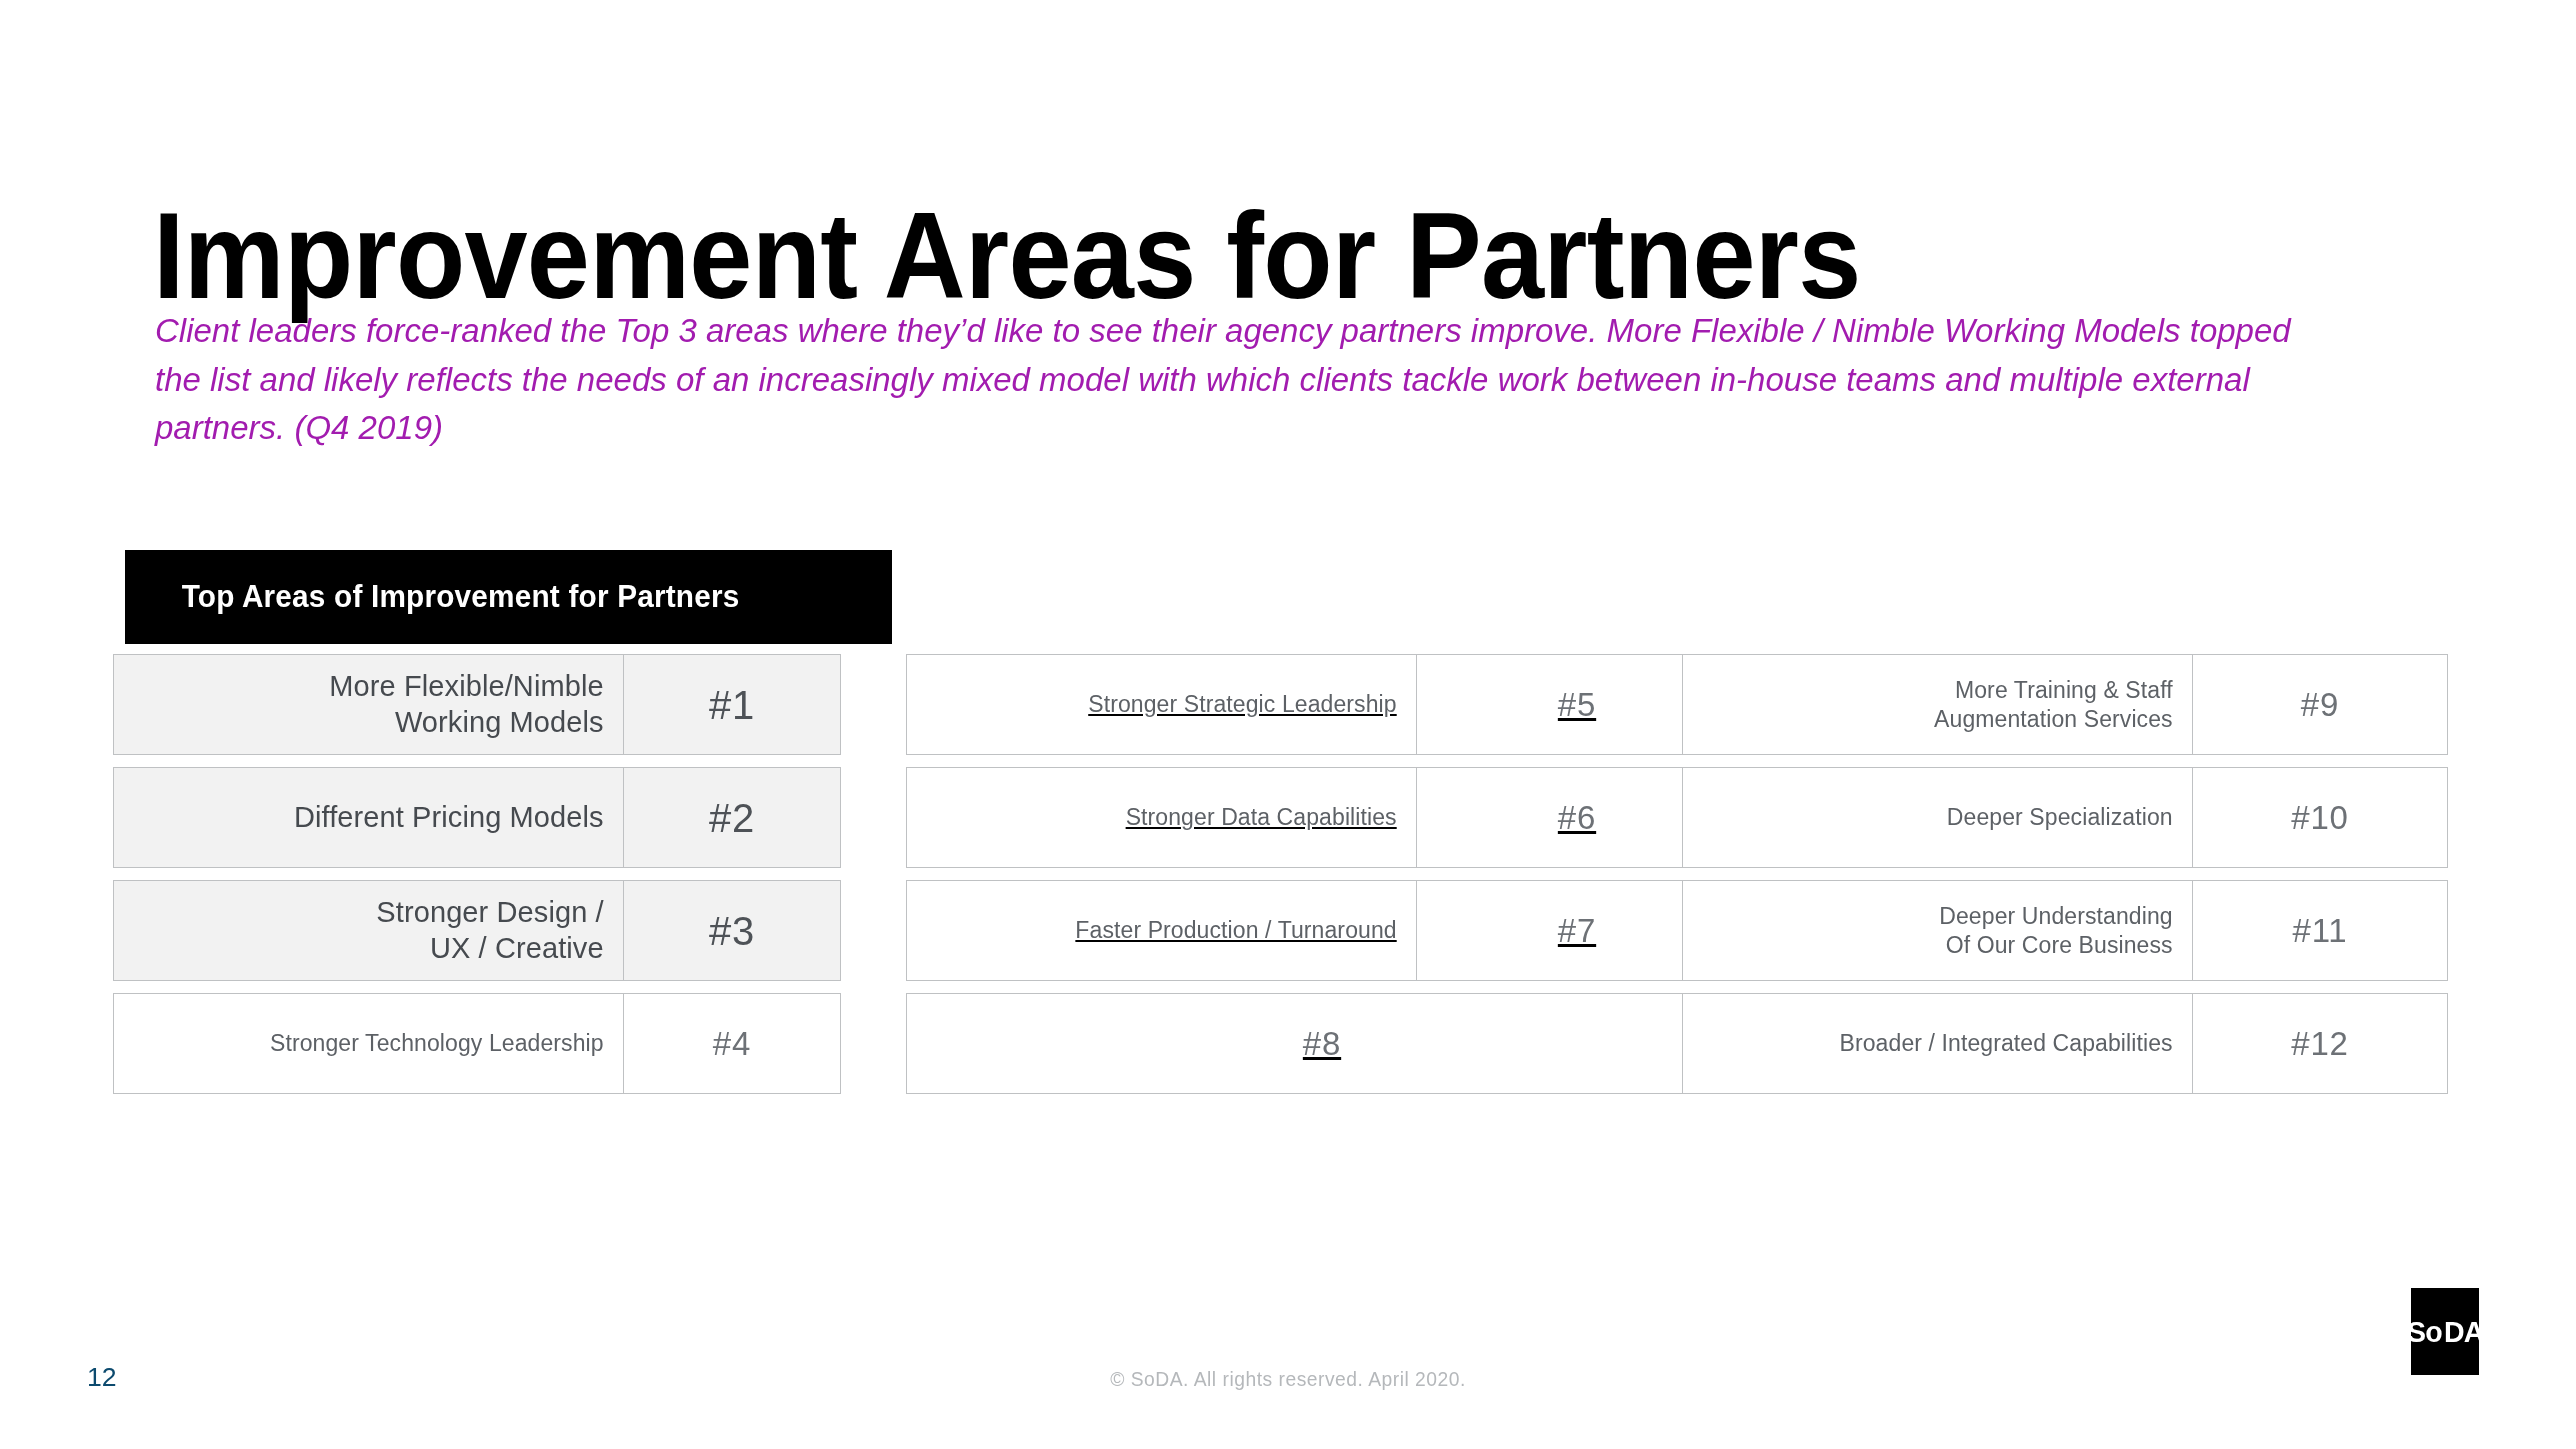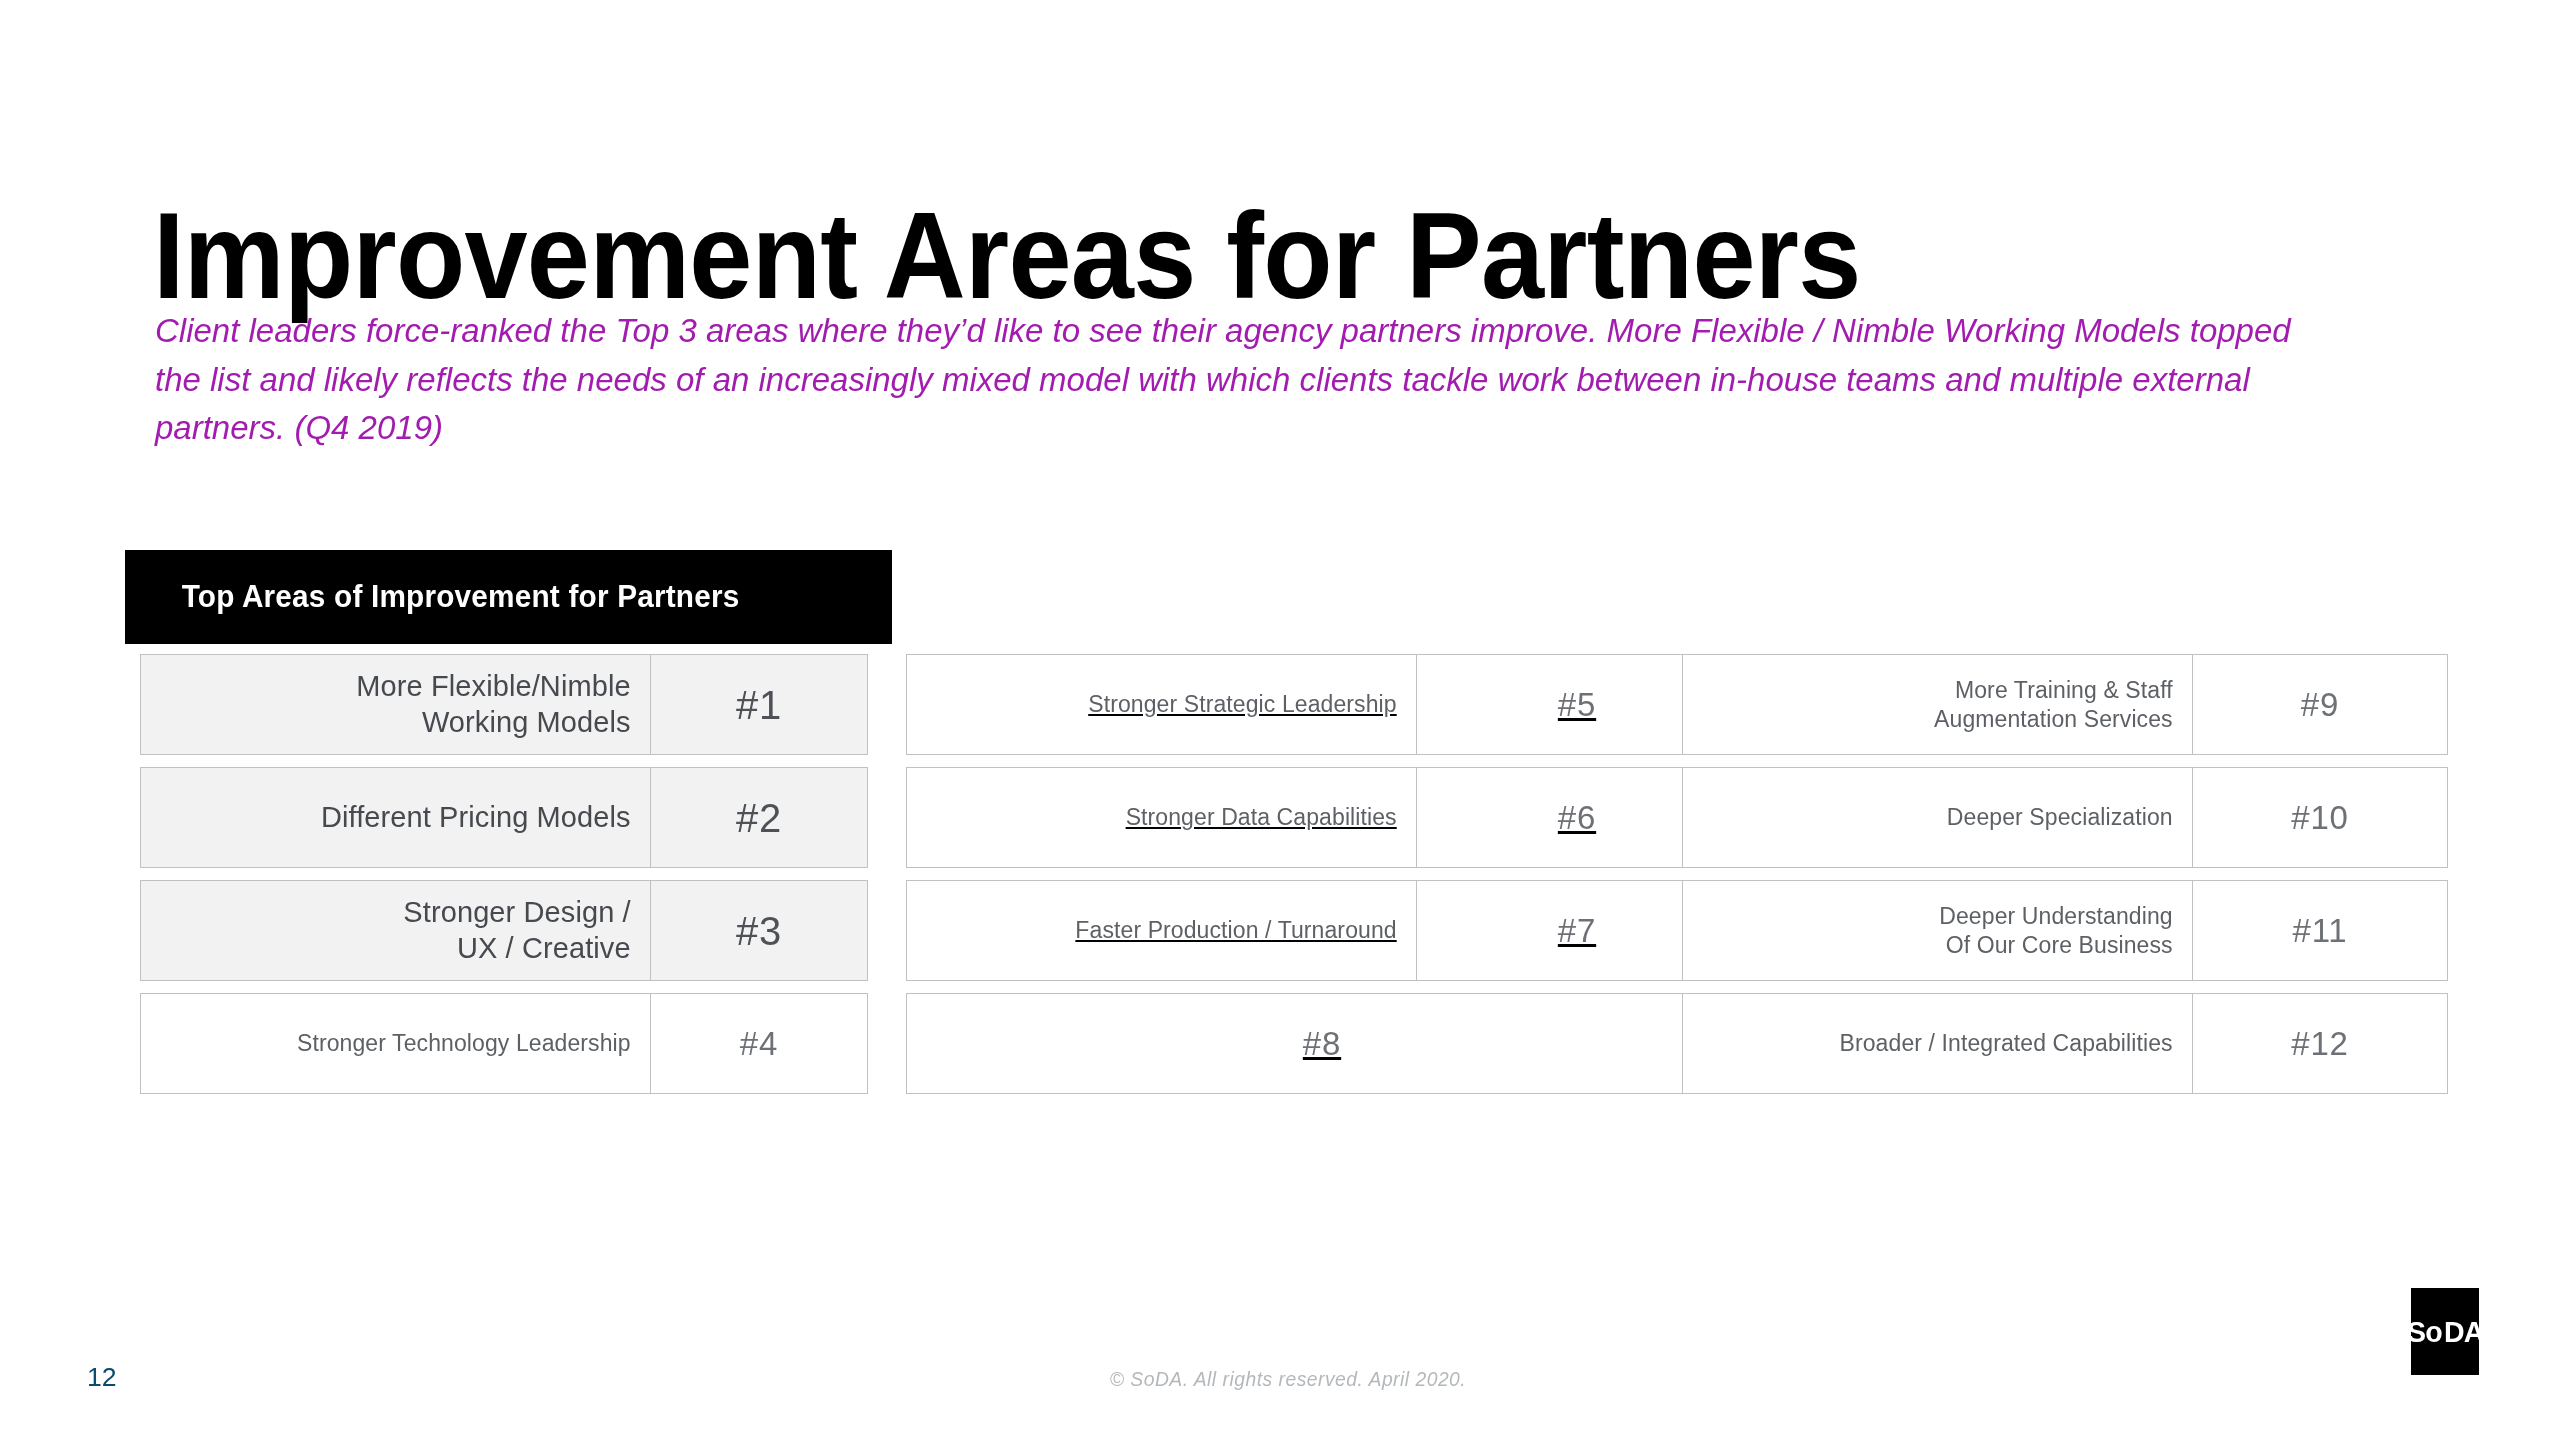--- a/index.html
+++ b/index.html
@@ -37,21 +37,21 @@
   }
   .table-header-label{
     color:#ffffff;font-size:31px;font-weight:bold;
     padding-left:59px;letter-spacing:0.2px;
     transform:scaleX(0.96);transform-origin:left center;
     white-space:nowrap;
   }
 
   
   .group{position:absolute;top:654px;}
-  #group-1{left:140px;width:728px;}
+  #group-1{left:113px;width:728px;}
   #group-2{left:906px;width:832px;text-decoration:underline;}
   #group-3{left:1682px;width:766px;}
 
   .row{
     display:flex;width:100%;height:101px;
     margin-bottom:12px;
     border:0.8px solid #bfc1c3;
     box-sizing:border-box;
     background:#ffffff;
   }
@@ -83,21 +83,21 @@
   .row.highlight .rank-text{color:#4e5257;font-size:40px;}
 
   
   .page-number{
     position:absolute;left:87px;top:1362px;
     font-size:26.6px;color:#0c4a6e;font-weight:normal;
   }
   .copyright{
     position:absolute;left:0;right:0;top:1369px;
     text-align:center;
-    font-size:19.3px;font-style:italic;color:#b5b8bb;
+    font-size:19.3px;color:#b5b8bb;
     letter-spacing:0.5px;
   }
 
   
   .logo{
     position:absolute;left:2411px;top:1288px;
     width:68px;height:87px;background:#000000;
     display:flex;flex-direction:row;
     align-items:center;justify-content:center;
     line-height:0.92;

